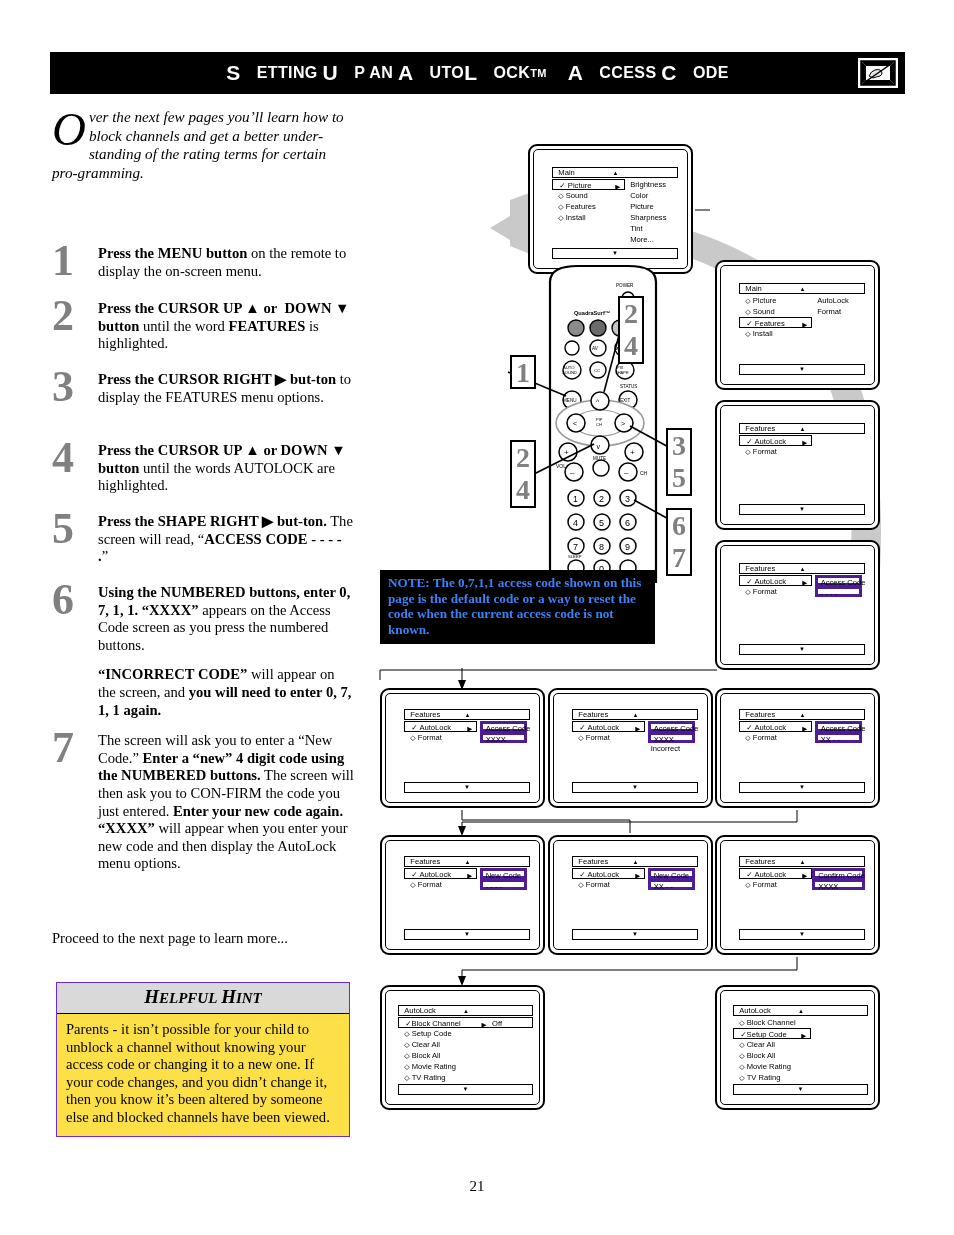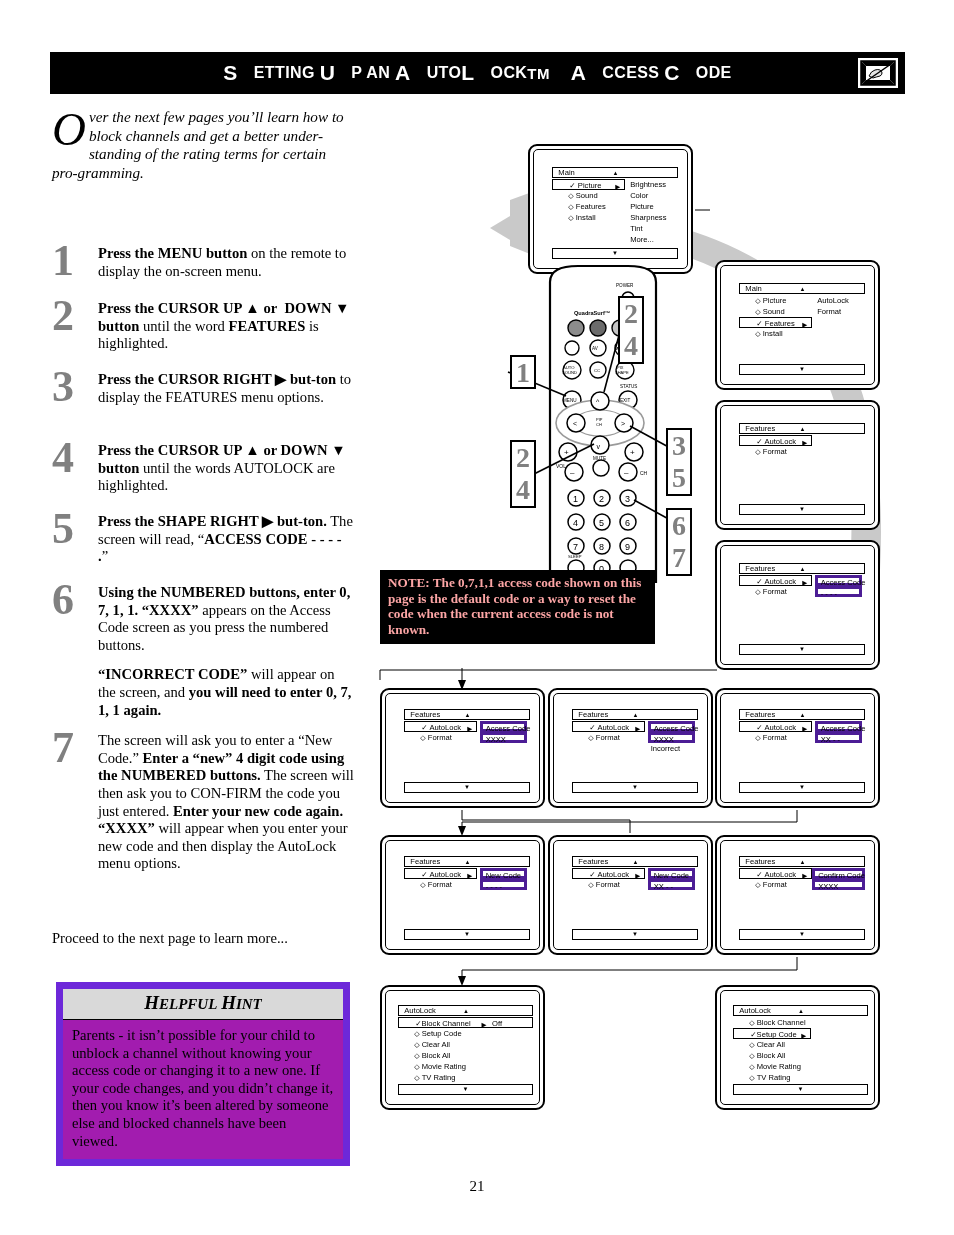--- a/index.html
+++ b/index.html
@@ -18,21 +18,21 @@
     position:absolute;left:50px;top:52px;width:855px;height:42px;
     background:#000;
   }
   .header-title{
     position:absolute;left:0;top:0;width:855px;height:42px;
     display:flex;align-items:center;justify-content:center;
     color:#fff;font-family:"Liberation Sans",sans-serif;
     font-weight:bold;font-size:21px;letter-spacing:.4px;
   }
   .header-title .sc{font-size:16px;padding-left:16px;}
-  .header-title .tm{font-size:15px;vertical-align:super;}
+  .header-title .tm{font-size:11px;vertical-align:super;}
   .header-icon{
     position:absolute;left:856px;top:56px;width:44px;height:34px;
     background:#fff;border:2px solid #000;box-sizing:border-box;
     display:flex;align-items:center;justify-content:center;
   }
 
   
   .left-col{position:absolute;left:52px;top:108px;width:300px;}
   .intro{font-style:italic;font-size:15.2px;line-height:18.6px;}
   .dropcap{
@@ -53,21 +53,21 @@
   .step-txt b{font-weight:bold;}
   .step-txt .para2{margin-top:12px;}
   .proceed{
     position:absolute;left:52px;top:930px;width:310px;
     font-size:14.6px;
   }
 
   
   .hint{
     position:absolute;left:56px;top:982px;width:294px;
-    border:7px solid #6d28d9;box-sizing:border-box;background:#a21caf;
+    border:1px solid #6d28d9;box-sizing:border-box;background:#fde047;
   }
   .hint-head{
     background:#d9d9d9;border-bottom:1px solid #000;
     text-align:center;font-style:italic;font-weight:bold;
     font-size:19px;padding:3px 0 5px 0;
   }
   .hint-head .sc{font-size:15px;}
   .hint-body{padding:7px 9px 9px 9px;font-size:14.6px;line-height:17.6px;}
 
   
@@ -92,21 +92,21 @@
     position:absolute;left:12%;top:14%;right:6%;bottom:8%;
     font-family:"Liberation Sans",sans-serif;font-size:7.6px;
     color:#000;
   }
   .osd-title{
     border:1px solid #000;height:11px;line-height:10px;padding-left:5px;
     position:relative;box-sizing:border-box;margin-bottom:1px;width:100%;
   }
   .osd-title .caret{position:absolute;left:48%;top:0px;font-size:6px;}
   .osd-row{
-    height:11px;line-height:11px;padding-left:16px;position:relative;
+    height:11px;line-height:11px;padding-left:6px;position:relative;
     box-sizing:border-box;white-space:nowrap;
   }
   .osd-row.sel{border:1px solid #000;font-weight:normal;}
   .osd-row .bullet{font-size:7px;margin-right:2px;}
   .osd-row .arrow{position:absolute;font-size:6.5px;}
   .osd-col{
     position:absolute;font-family:"Liberation Sans",sans-serif;font-size:7.6px;
   }
   .osd-col .citem{height:11px;line-height:11px;white-space:nowrap;}
   .osd-box{
@@ -114,21 +114,21 @@
     box-sizing:border-box;white-space:nowrap;
   }
   .osd-bottom{
     position:absolute;left:0;right:0;bottom:0;border:1px solid #000;height:11px;
     box-sizing:border-box;text-align:center;font-size:6px;line-height:9px;
   }
 
   
   .note{
     position:absolute;left:380px;top:570px;width:275px;
-    background:#000;color:#fca5a5;padding:5px 8px 7px 8px;
+    background:#000;color:#3b82f6;padding:5px 8px 7px 8px;
     font-family:"Liberation Serif",serif;font-weight:bold;
     font-size:13.2px;line-height:15.6px;box-sizing:border-box;z-index:7;
   }
   .callout{
     position:absolute;border:2px solid #000;background:#fff;
     font-family:"Liberation Serif",serif;font-weight:bold;
     color:#808080;text-align:center;box-sizing:border-box;z-index:6;
     line-height:1;
   }
   .swoosh{

